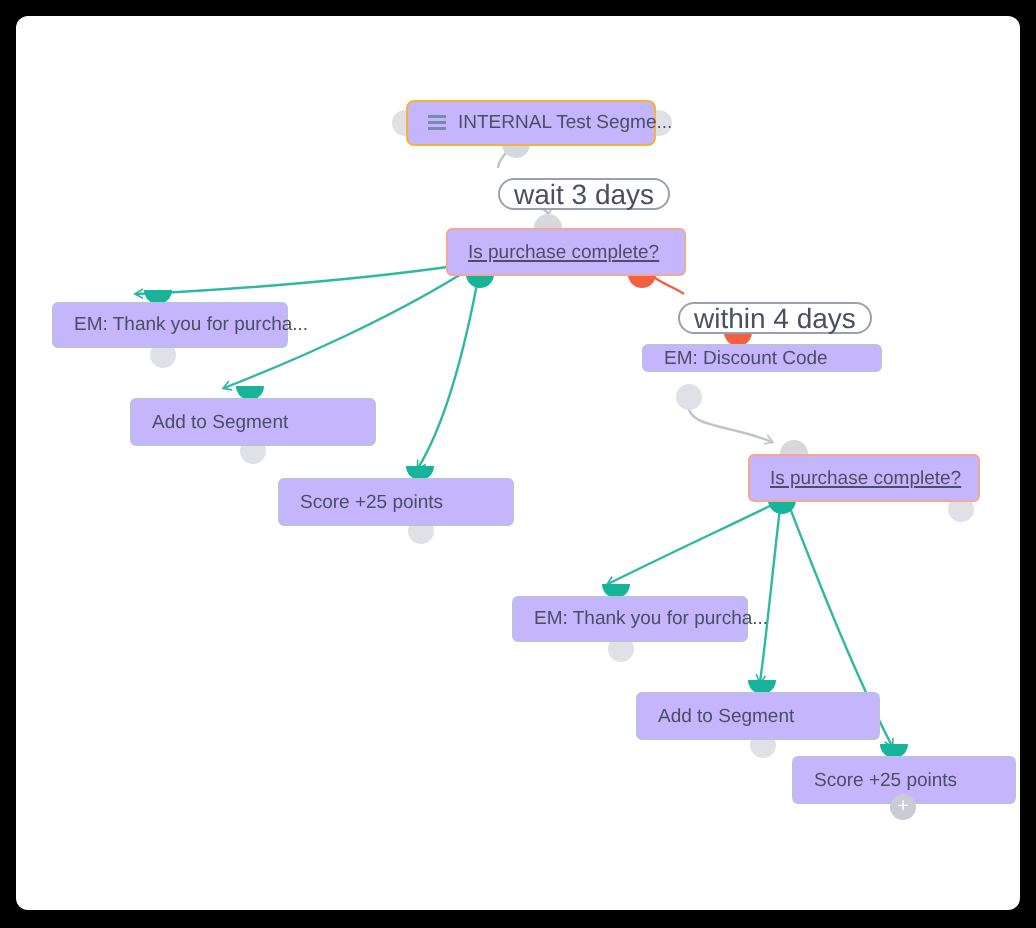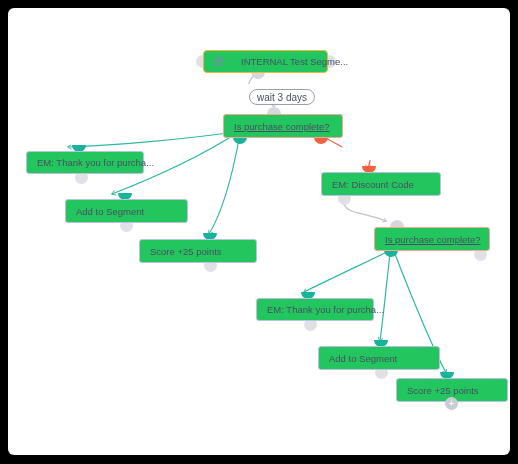--- a/index.html
+++ b/index.html
@@ -1,30 +1,30 @@
 <!DOCTYPE html>
 <html><head>
 <meta charset="utf-8">
 <style>
   html,body{margin:0;padding:0;background:#000;}
   body{width:518px;height:464px;overflow:hidden;
        font-family:"Liberation Sans","DejaVu Sans",sans-serif;}
   #canvas{position:absolute;left:8px;top:8px;width:502px;height:447px;
           background:#ffffff;border-radius:6px;overflow:hidden;}
   #edges{position:absolute;left:0;top:0;width:502px;height:447px;}
-  .node{position:absolute;box-sizing:border-box;background:#22c55e;
+  .node{position:absolute;box-sizing:border-box;background:#c4b5fd;
         border:1px solid #b9c0e0;border-radius:3px;
         display:flex;align-items:center;padding:0 10px;
-        font-size:9.5px;color:#4a4f63;white-space:nowrap;z-index:5;gap:12px;}
+        font-size:9.5px;color:#4a4f63;white-space:nowrap;z-index:5;}
   .node.trigger{border:1.6px solid #f0b53f;border-radius:4px;}
   .node.decision{border:1px solid #f2a893;text-decoration:underline;}
   .pill{position:absolute;box-sizing:border-box;background:#ffffff;
         border:1px solid #9aa0ad;border-radius:9px;
         display:flex;align-items:center;
-        height:16px;padding:0 7px;font-size:10px;color:#4a4f63;
+        height:16px;padding:0 7px;font-size:14px;color:#4a4f63;
         white-space:nowrap;z-index:7;}
   .hdl{position:absolute;width:13px;height:13px;border-radius:50%;
        background:#d6d8de;z-index:4;}
   .hdl.half{width:14px;height:7px;border-radius:0 0 8px 8px;}
   .hdl.half-top{width:14px;height:7px;border-radius:8px 8px 0 0;}
   .hdl.teal{background:#18b39b;}
   .hdl.orange{background:#f4603f;}
   .hdl.side{width:13px;height:13px;border-radius:50%;background:#dfe1e6;}
   .plus{position:absolute;width:13px;height:13px;border-radius:50%;
         background:#c9ccd4;z-index:6;display:flex;align-items:center;
@@ -103,22 +103,25 @@
   </div>
   <div class="hdl half teal" style="left:110px;top:185px;"></div>
   <div class="hdl side" style="left:112px;top:211px;"></div>
 
   <div class="node" style="left:131px;top:231px;width:118px;height:24px;">
     <span>Score +25 points</span>
   </div>
   <div class="hdl half teal" style="left:195px;top:225px;"></div>
   <div class="hdl side" style="left:196px;top:251px;"></div>
 
+  <div class="pill" style="left:331px;top:143px;">
+    <span>within 4 days</span>
+  </div>
 
-  <div class="node" style="left:313px;top:164px;width:120px;height:24px;">
+  <div class="node" style="left:313px;top:164px;width:120px;height:14px;">
     <span>EM: Discount Code</span>
   </div>
   <div class="hdl half orange" style="left:354px;top:158px;"></div>
   <div class="hdl side" style="left:330px;top:184px;"></div>
 
   <div class="node decision" style="left:366px;top:219px;width:116px;height:24px;">
     <span>Is purchase complete?</span>
   </div>
   <div class="hdl half-top" style="left:382px;top:212px;"></div>
   <div class="hdl half teal" style="left:376px;top:242px;"></div>

